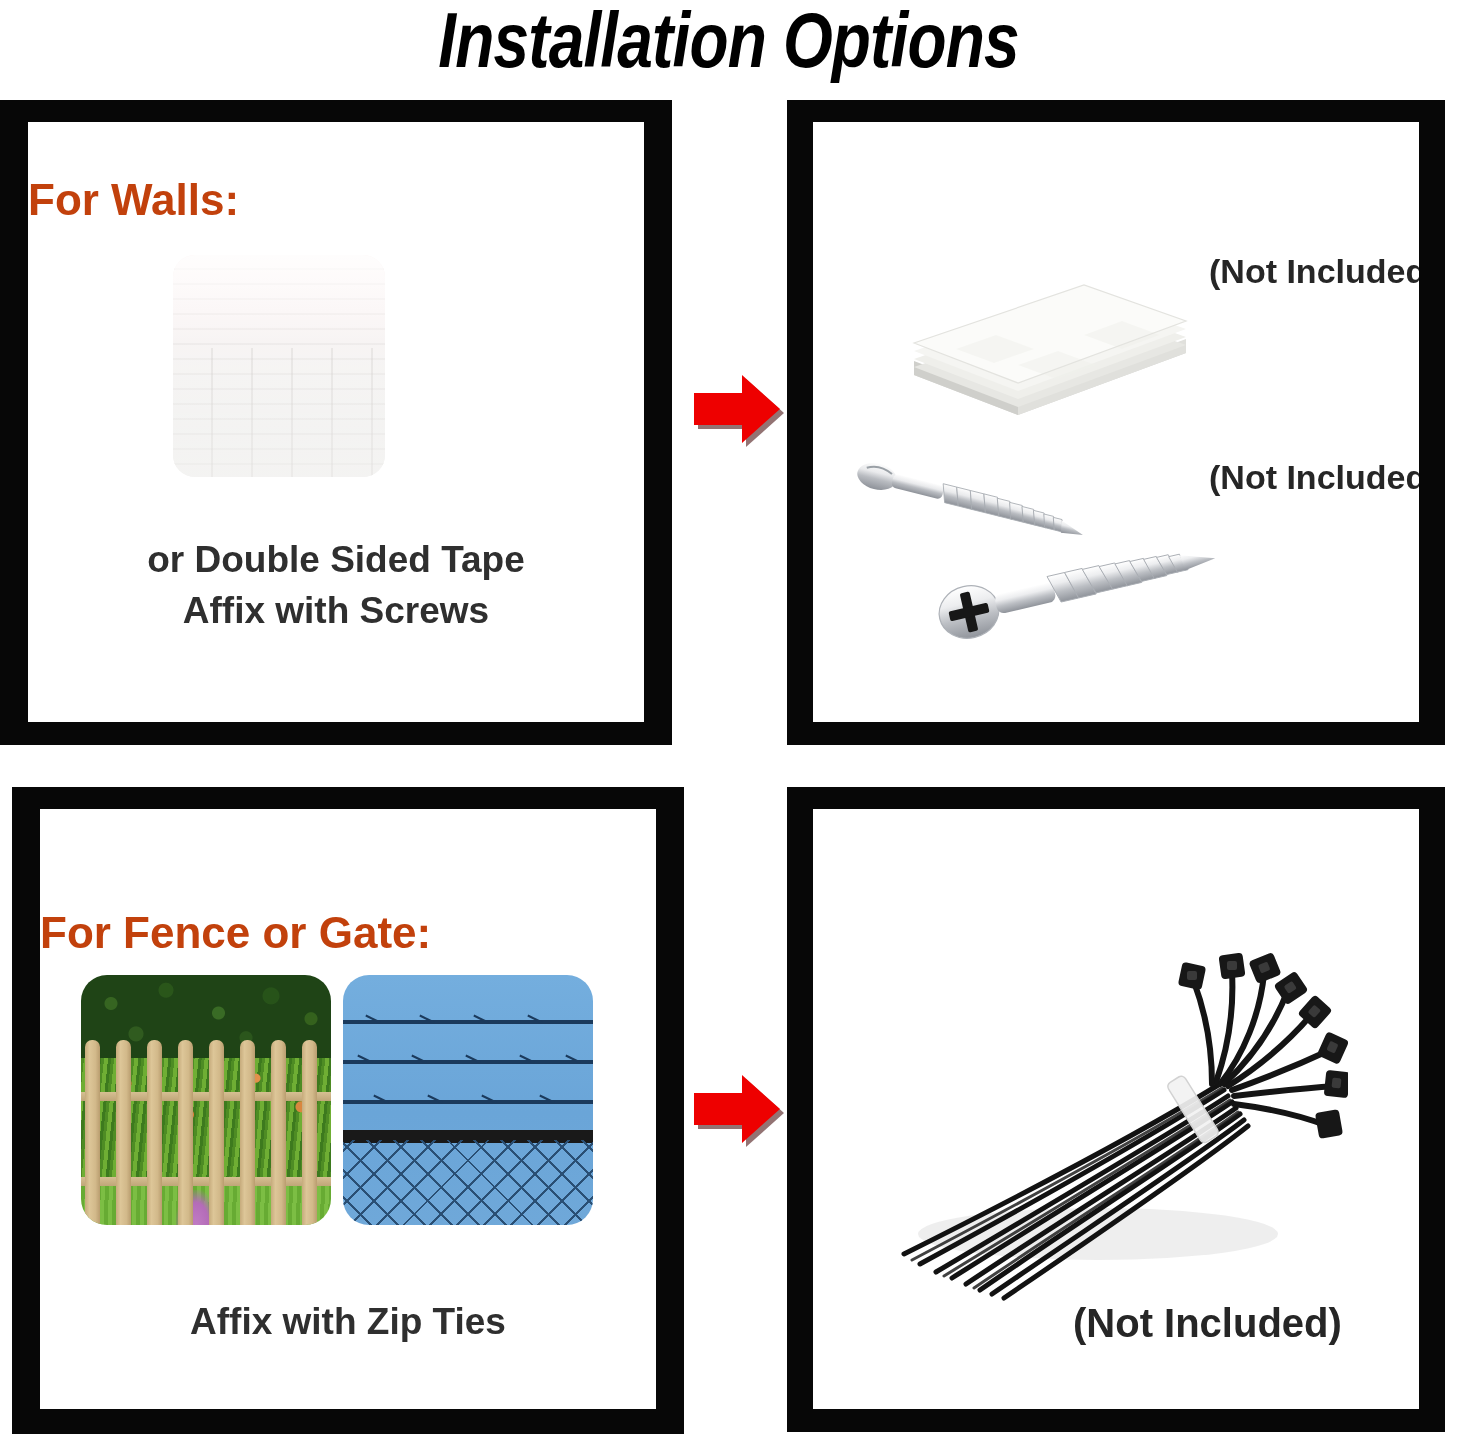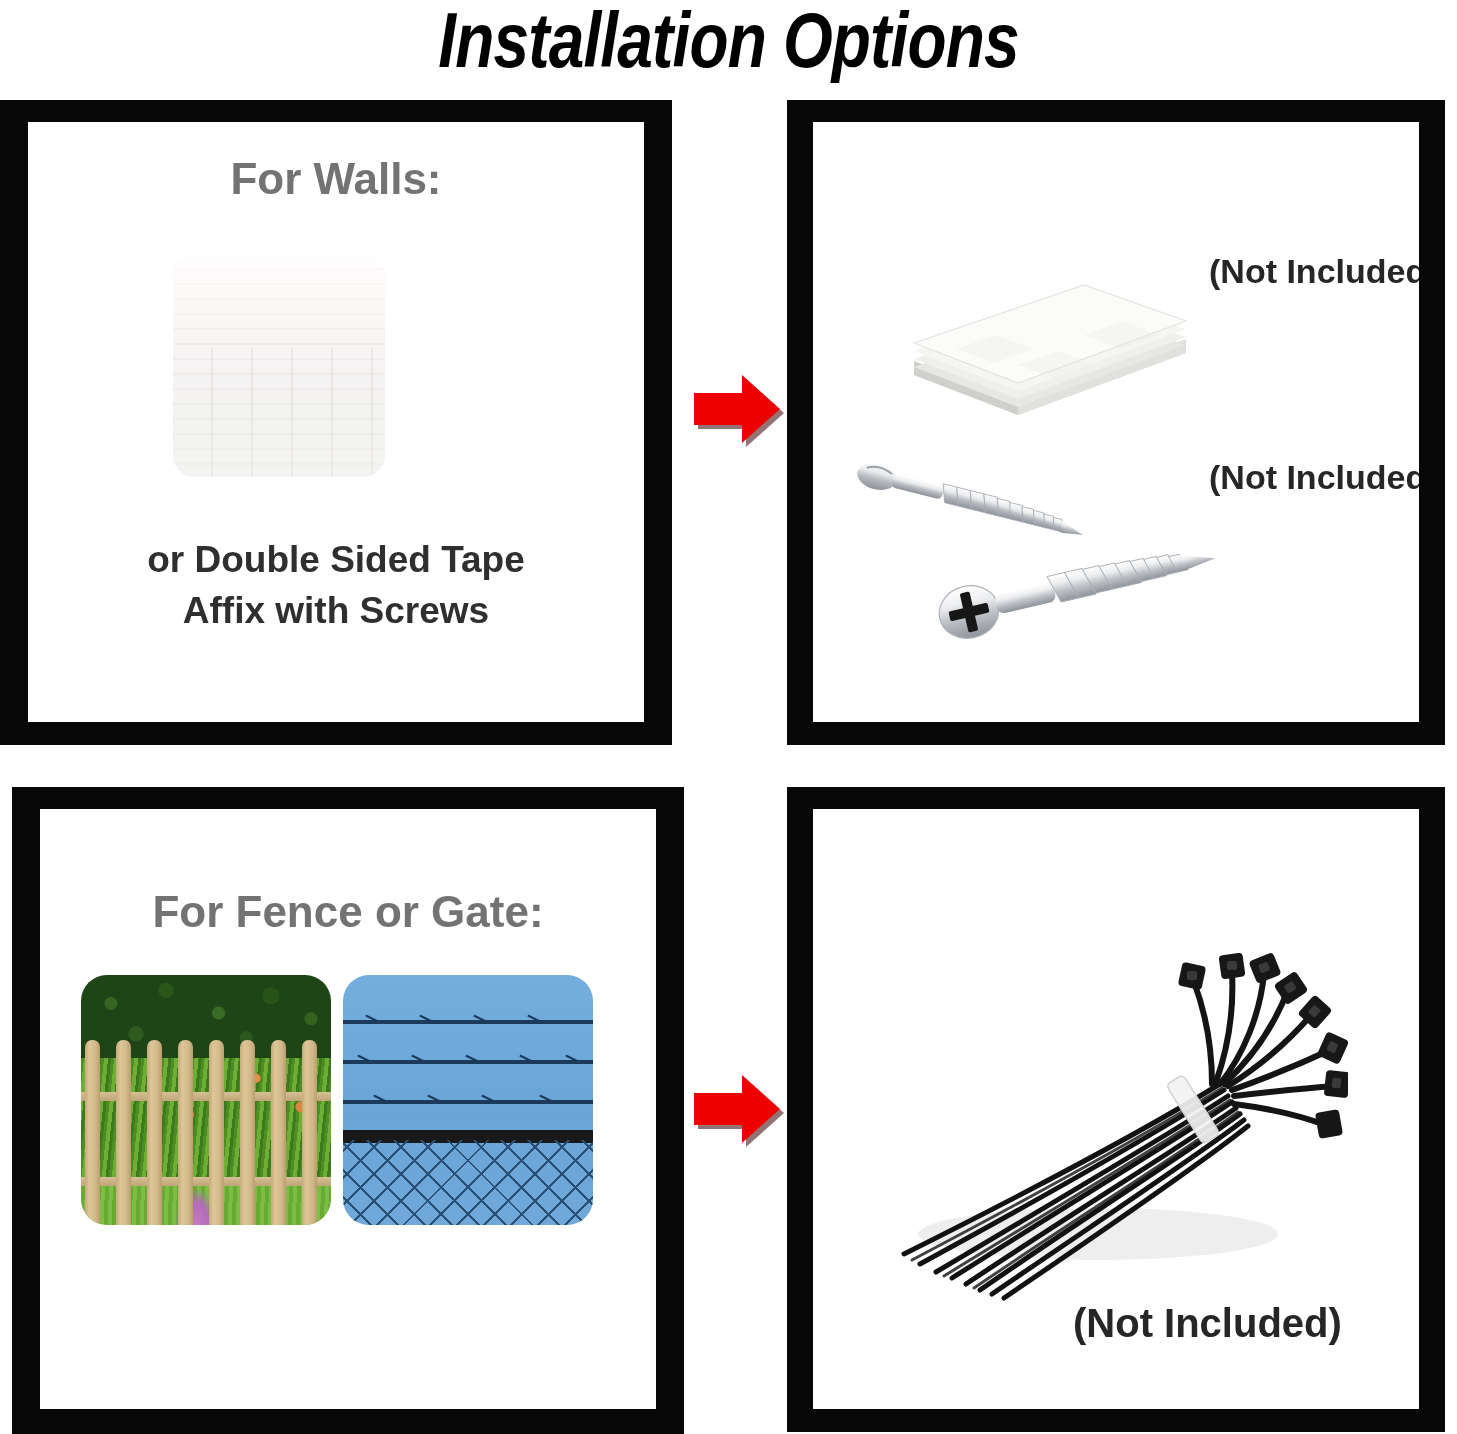--- a/index.html
+++ b/index.html
@@ -30,22 +30,22 @@
   #panel-wall-hw .inner{left:26px;top:22px; width:606px; height:600px;}
 
   #panel-fence      {left:12px;   top:787px; width:672px; height:788px;}
   #panel-fence .inner{left:28px; top:22px;  width:616px; height:600px;}
 
   #panel-fence-hw   {left:787px; top:787px; width:658px; height:645px;}
   #panel-fence-hw .inner{left:26px;top:22px;width:606px; height:600px;}
 
   
   .panel-heading{
-    position:absolute;left:0;width:100%;text-align:center;
-    font-size:44px;font-weight:bold;color:#737373;white-space:nowrap;
+    position:absolute;left:0;width:100%;
+    font-size:44px;font-weight:bold;color:#c2410c;white-space:nowrap;margin-top:21px;
   }
   .panel-caption{
     position:absolute;left:0;width:100%;text-align:center;
     font-size:37px;font-weight:bold;color:#2f2f2f;line-height:1.38;
   }
   .ni-label{
     position:absolute;font-size:34px;font-weight:bold;color:#262626;
     white-space:nowrap;
   }
 
@@ -315,20 +315,23 @@
       <div class="barb" style="top:50%;"></div>
       <div class="barbspike" style="left:30px;top:49.2%;"></div>
       <div class="barbspike" style="left:84px;top:49.2%;"></div>
       <div class="barbspike" style="left:138px;top:49.2%;"></div>
       <div class="barbspike" style="left:196px;top:49.2%;"></div>
 
       <div class="toprail"></div>
       <div class="mesh"></div>
     </div>
 
+    <div class="panel-caption" style="top:487px;">
+      <div>Affix with Zip Ties</div>
+    </div>
 
   </div>
 </div>
 
 <div class="arrow" id="arrow-bottom">
   <svg viewBox="0 0 100 78" width="100" height="78" aria-hidden="true">
     <polygon points="8,23 56,23 56,5 94,39 56,73 56,55 8,55" fill="#3b0000" transform="translate(4,4)" opacity="0.55"></polygon>
     <polygon points="8,23 56,23 56,5 94,39 56,73 56,55 8,55" fill="#ee0000"></polygon>
   </svg>
 </div>

